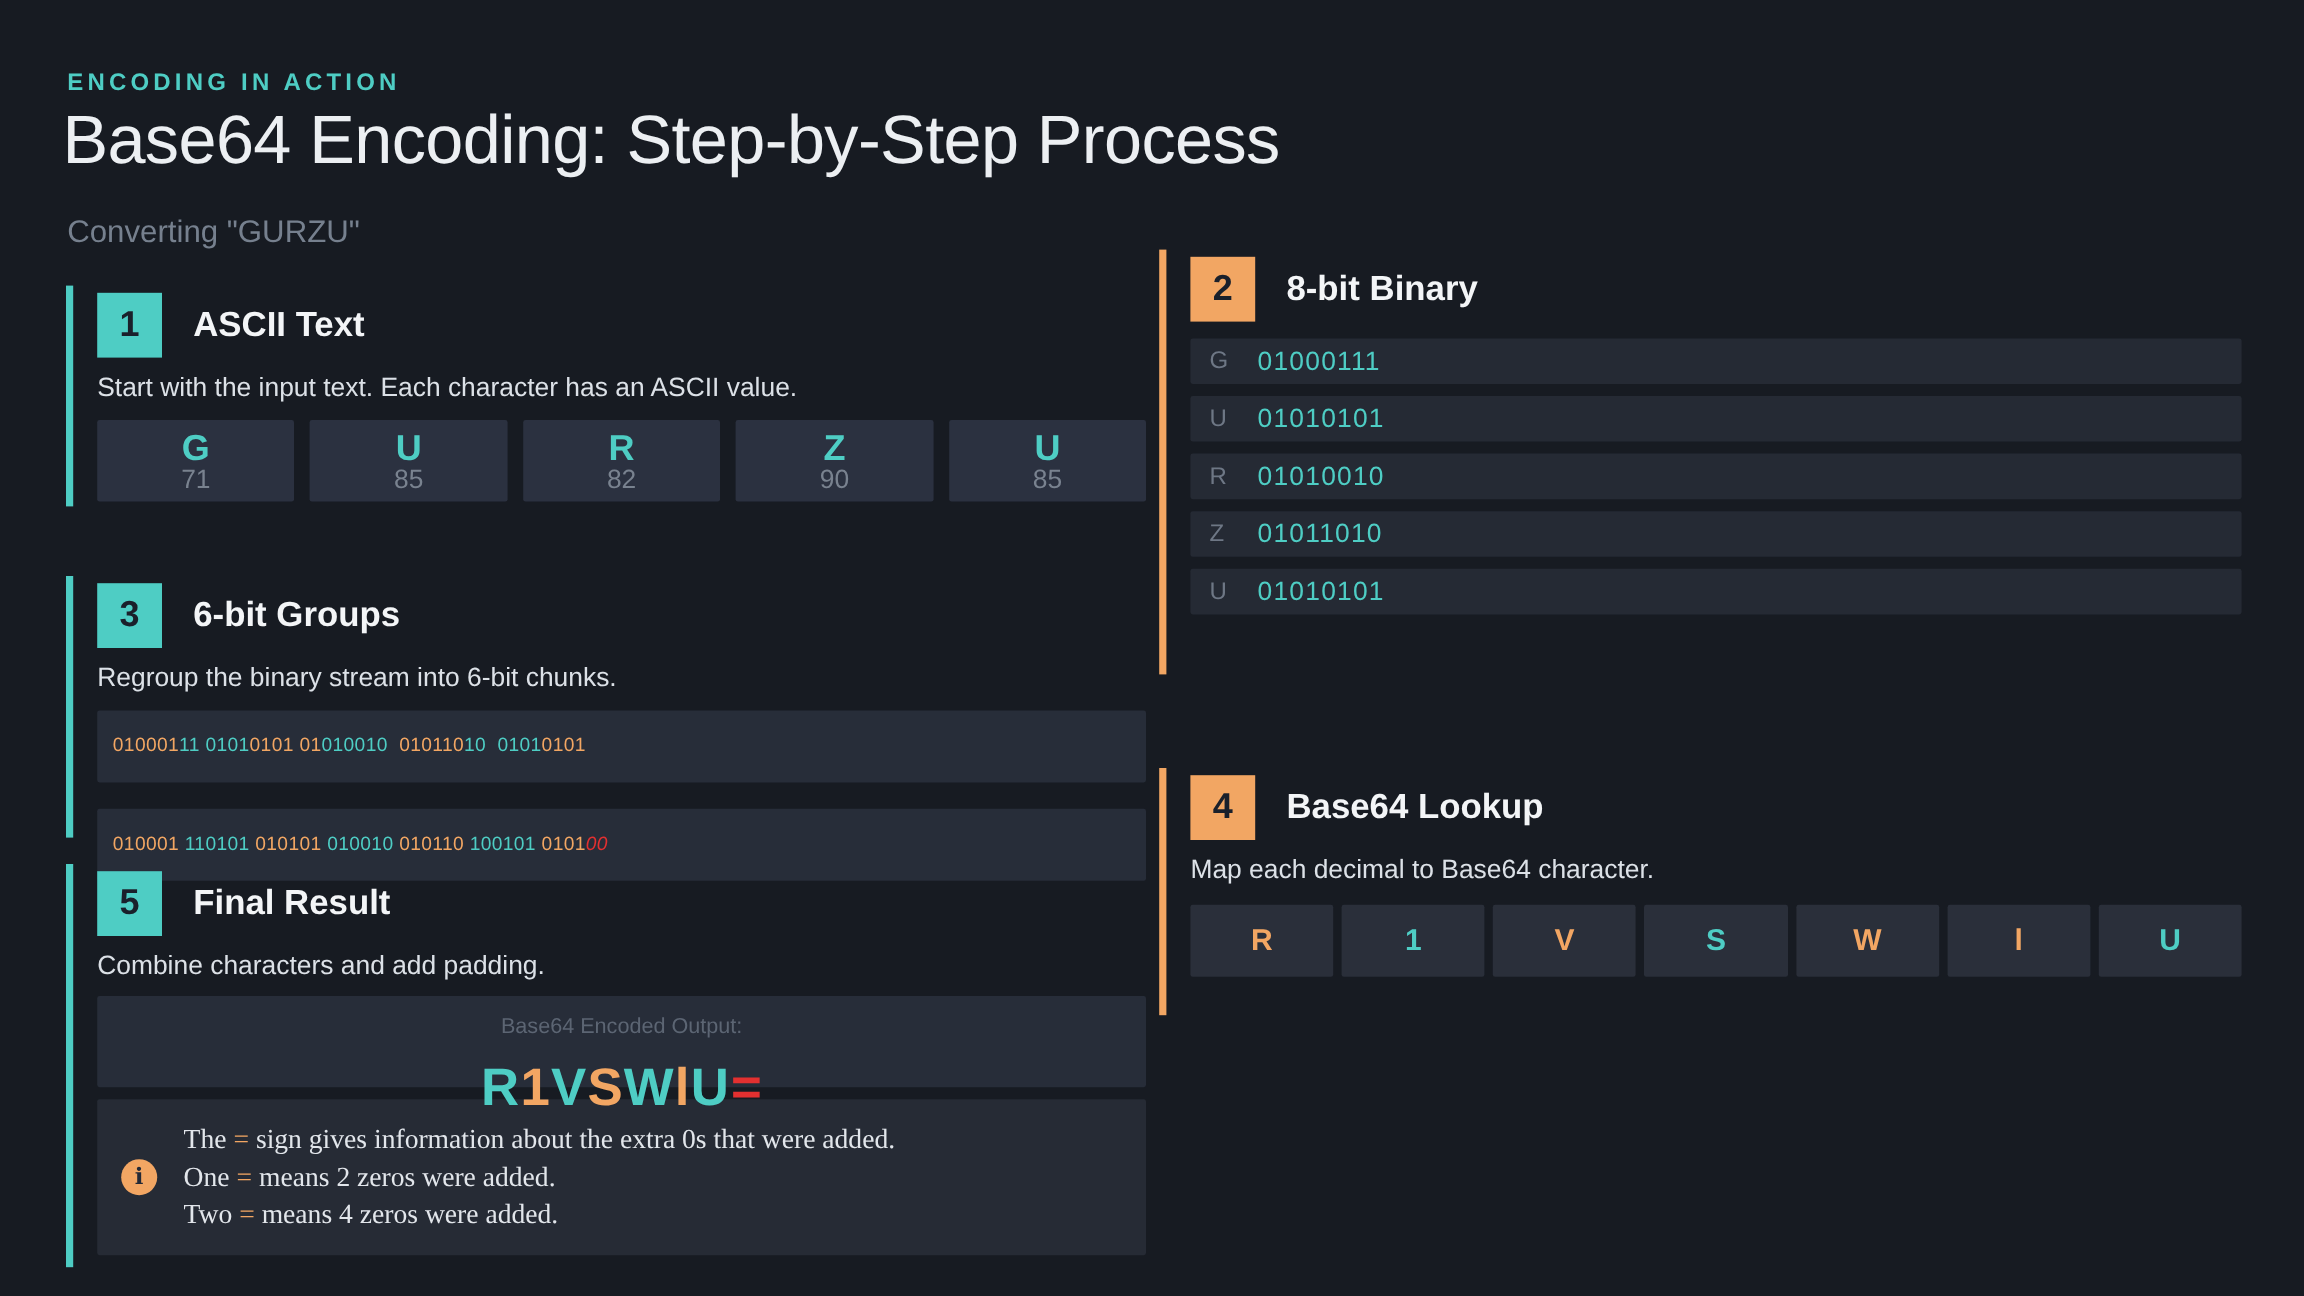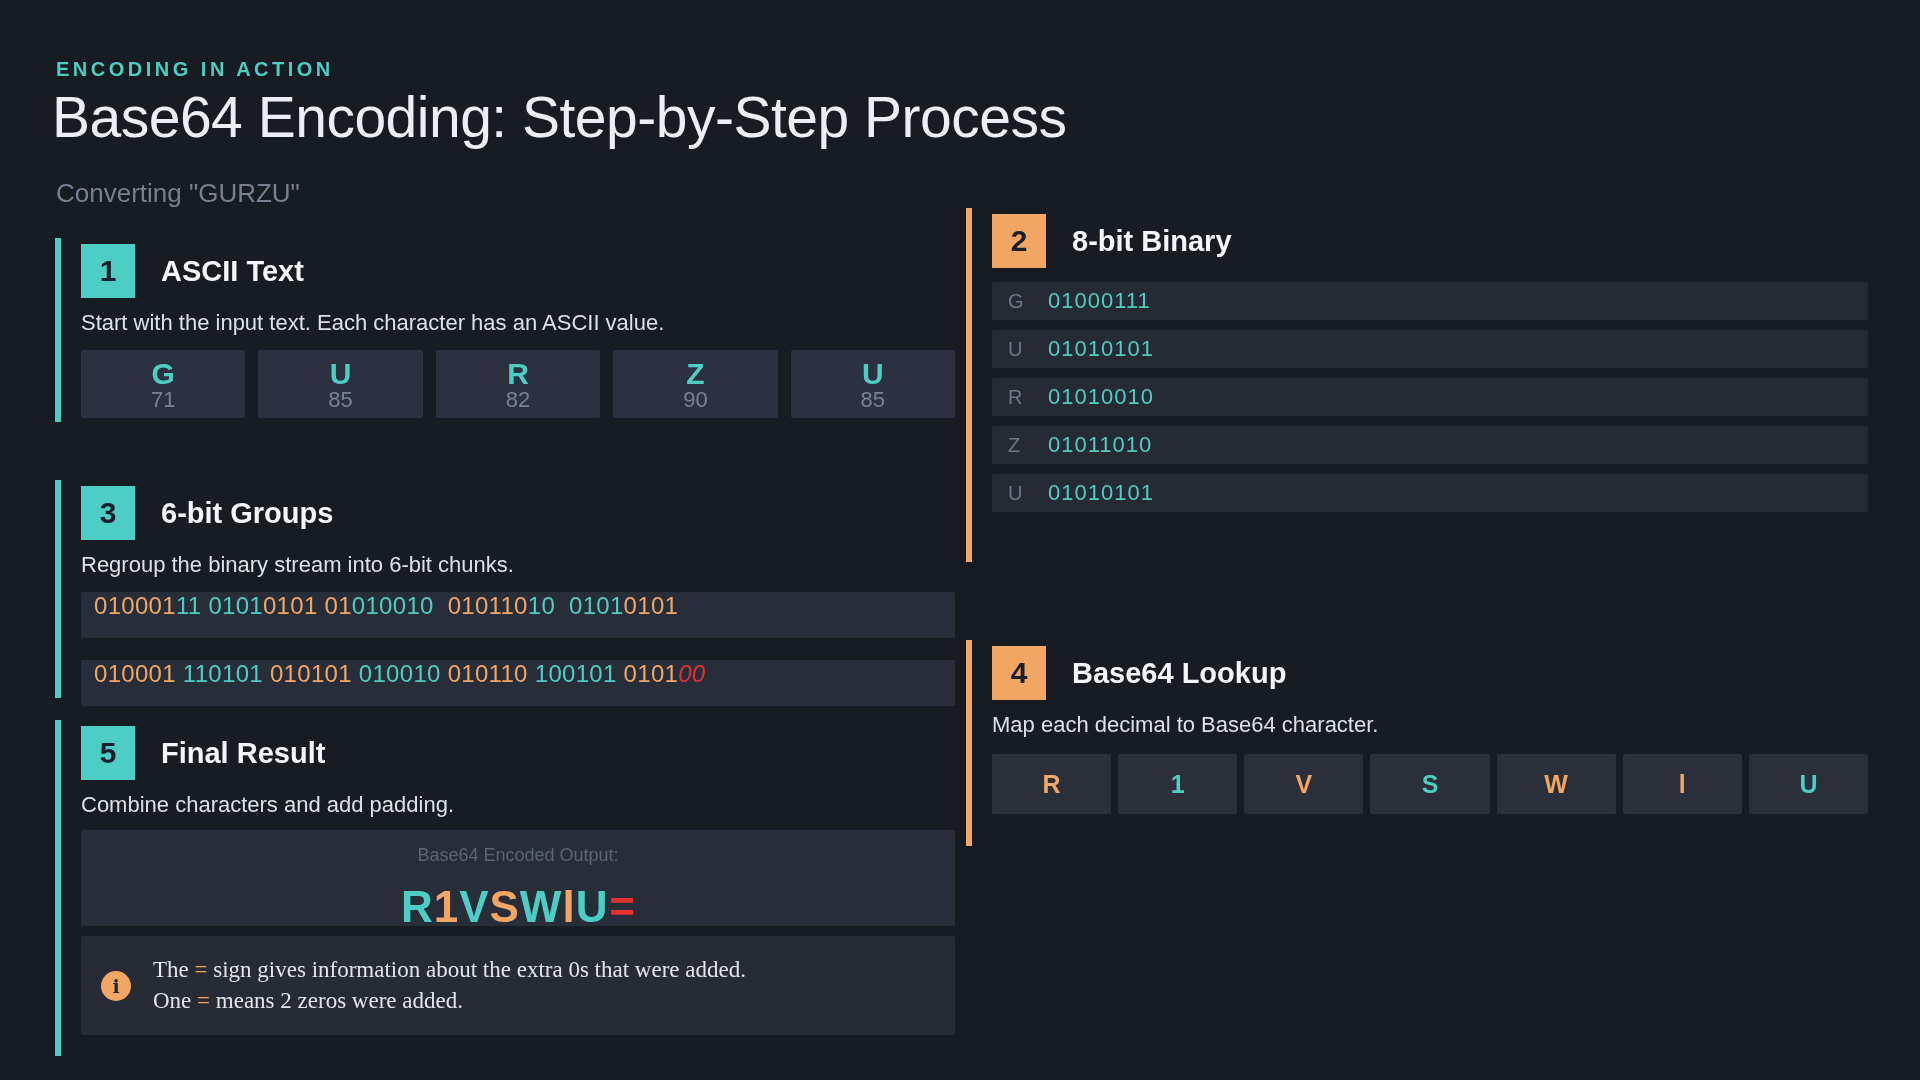--- a/index.html
+++ b/index.html
@@ -47,30 +47,30 @@
     display:flex;flex-direction:column;align-items:center;justify-content:center;}
   .char-letter{font-size:30px;font-weight:700;color:var(--teal);line-height:32px;}
   .char-code{font-size:22px;color:#79828F;line-height:20px;}
 
   .bin-rows{margin:14px 0 0 26px;}
   .bin-row{height:38px;background:var(--panel-dim);border-radius:2px;margin-bottom:10px;
     display:flex;align-items:center;}
   .bin-row-letter{width:26px;margin-left:16px;font-size:20px;color:#6E7785;}
   .bin-row-value{font-size:22px;color:var(--teal);letter-spacing:1px;margin-left:14px;}
 
-  .bit-strip{width:874px;height:46px;background:var(--panel);border-radius:2px;
-    margin:14px 0 0 26px;display:flex;align-items:flex-start;padding-left:13px;
-    font-size:24px;white-space:pre;letter-spacing:0.3px;}
+  .bit-strip{width:874px;height:60px;background:var(--panel);border-radius:2px;
+    margin:14px 0 0 26px;display:flex;align-items:center;padding-left:13px;
+    font-size:16px;white-space:pre;letter-spacing:0.3px;}
   .bit-strip.second{margin-top:22px;}
 
   .lookup-row{display:flex;gap:7px;margin:16px 0 0 26px;}
   .lookup-cell{flex:1;height:60px;background:#2A2F3A;border-radius:2px;
     display:flex;align-items:center;justify-content:center;font-size:25px;font-weight:700;}
 
-  .output-box{width:874px;height:96px;background:var(--panel);border-radius:2px;
+  .output-box{width:874px;height:76px;background:var(--panel);border-radius:2px;
     margin:12px 0 0 26px;text-align:center;}
   .output-label{font-size:18px;color:#5C6573;padding-top:15px;}
   .output-chars{font-size:44px;font-weight:700;letter-spacing:1px;line-height:50px;margin-top:16px;}
 
   .info-box{width:874px;background:#262B35;border-radius:2px;margin:10px 0 0 26px;
     display:flex;align-items:center;gap:22px;padding:18px 20px;}
   .info-icon{width:30px;height:30px;border-radius:50%;background:var(--orange);
     color:#232936;display:flex;align-items:center;justify-content:center;
     font-family:"DejaVu Serif",serif;font-size:19px;font-weight:700;flex:0 0 30px;}
   .info-line{font-size:23px;color:#E2E6EB;line-height:30px;margin:1px 0;font-family:Liberation Serif, serif;}
@@ -200,15 +200,16 @@
   <div class="desc">Combine characters and add padding.</div>
   <div class="output-box">
     <div class="output-label">Base64 Encoded Output:</div>
     <div class="output-chars"><span class="c-teal">R</span><span class="c-orange">1</span><span class="c-teal">V</span><span class="c-orange">S</span><span class="c-teal">W</span><span class="c-orange">l</span><span class="c-teal">U</span><span class="c-red">=</span></div>
   </div>
   <div class="info-box">
     <div class="info-icon">i</div>
     <div id="info-lines">
         <div class="info-line"><span class="c-text">The </span><span class="c-orange">=</span><span class="c-text"> sign gives information about the extra 0s that were added.</span></div>
         <div class="info-line"><span class="c-text">One </span><span class="c-orange">=</span><span class="c-text"> means 2 zeros were added.</span></div>
+        <div class="info-line"><span class="c-text">Two </span><span class="c-orange">=</span><span class="c-text"> means 4 zeros were added.</span></div>
       </div>
   </div>
 </section>
 
 </body></html>

